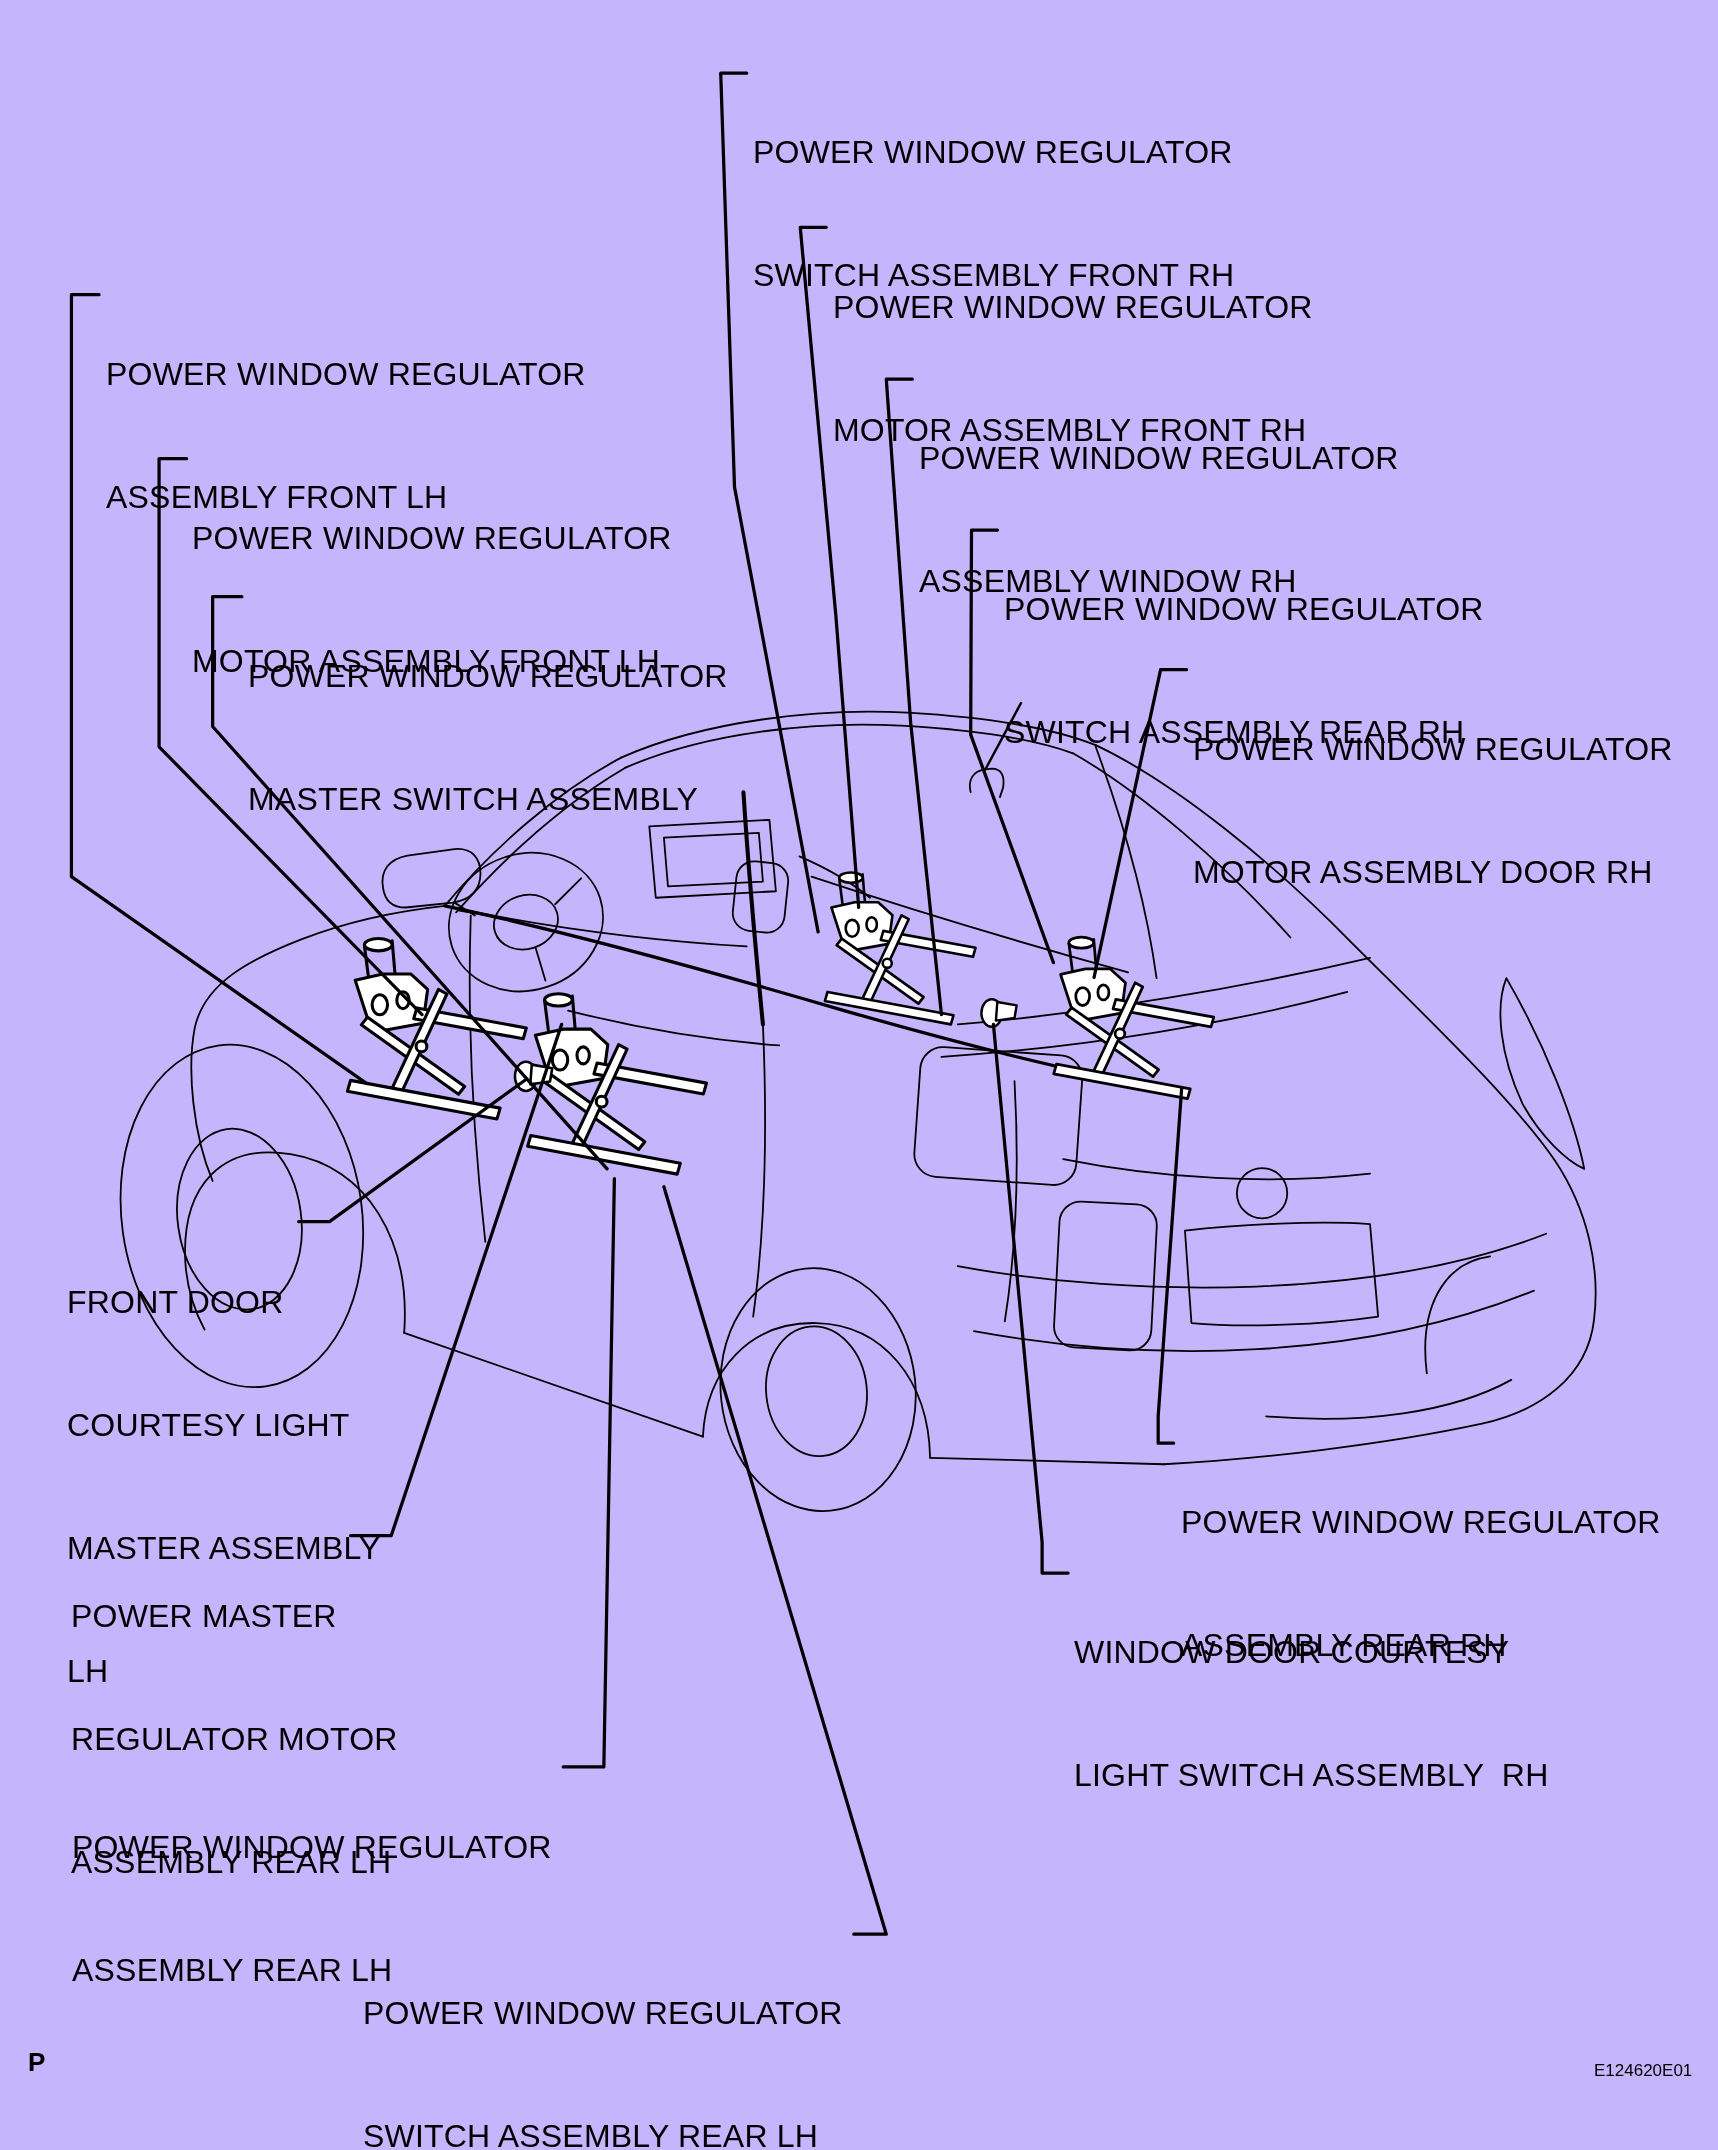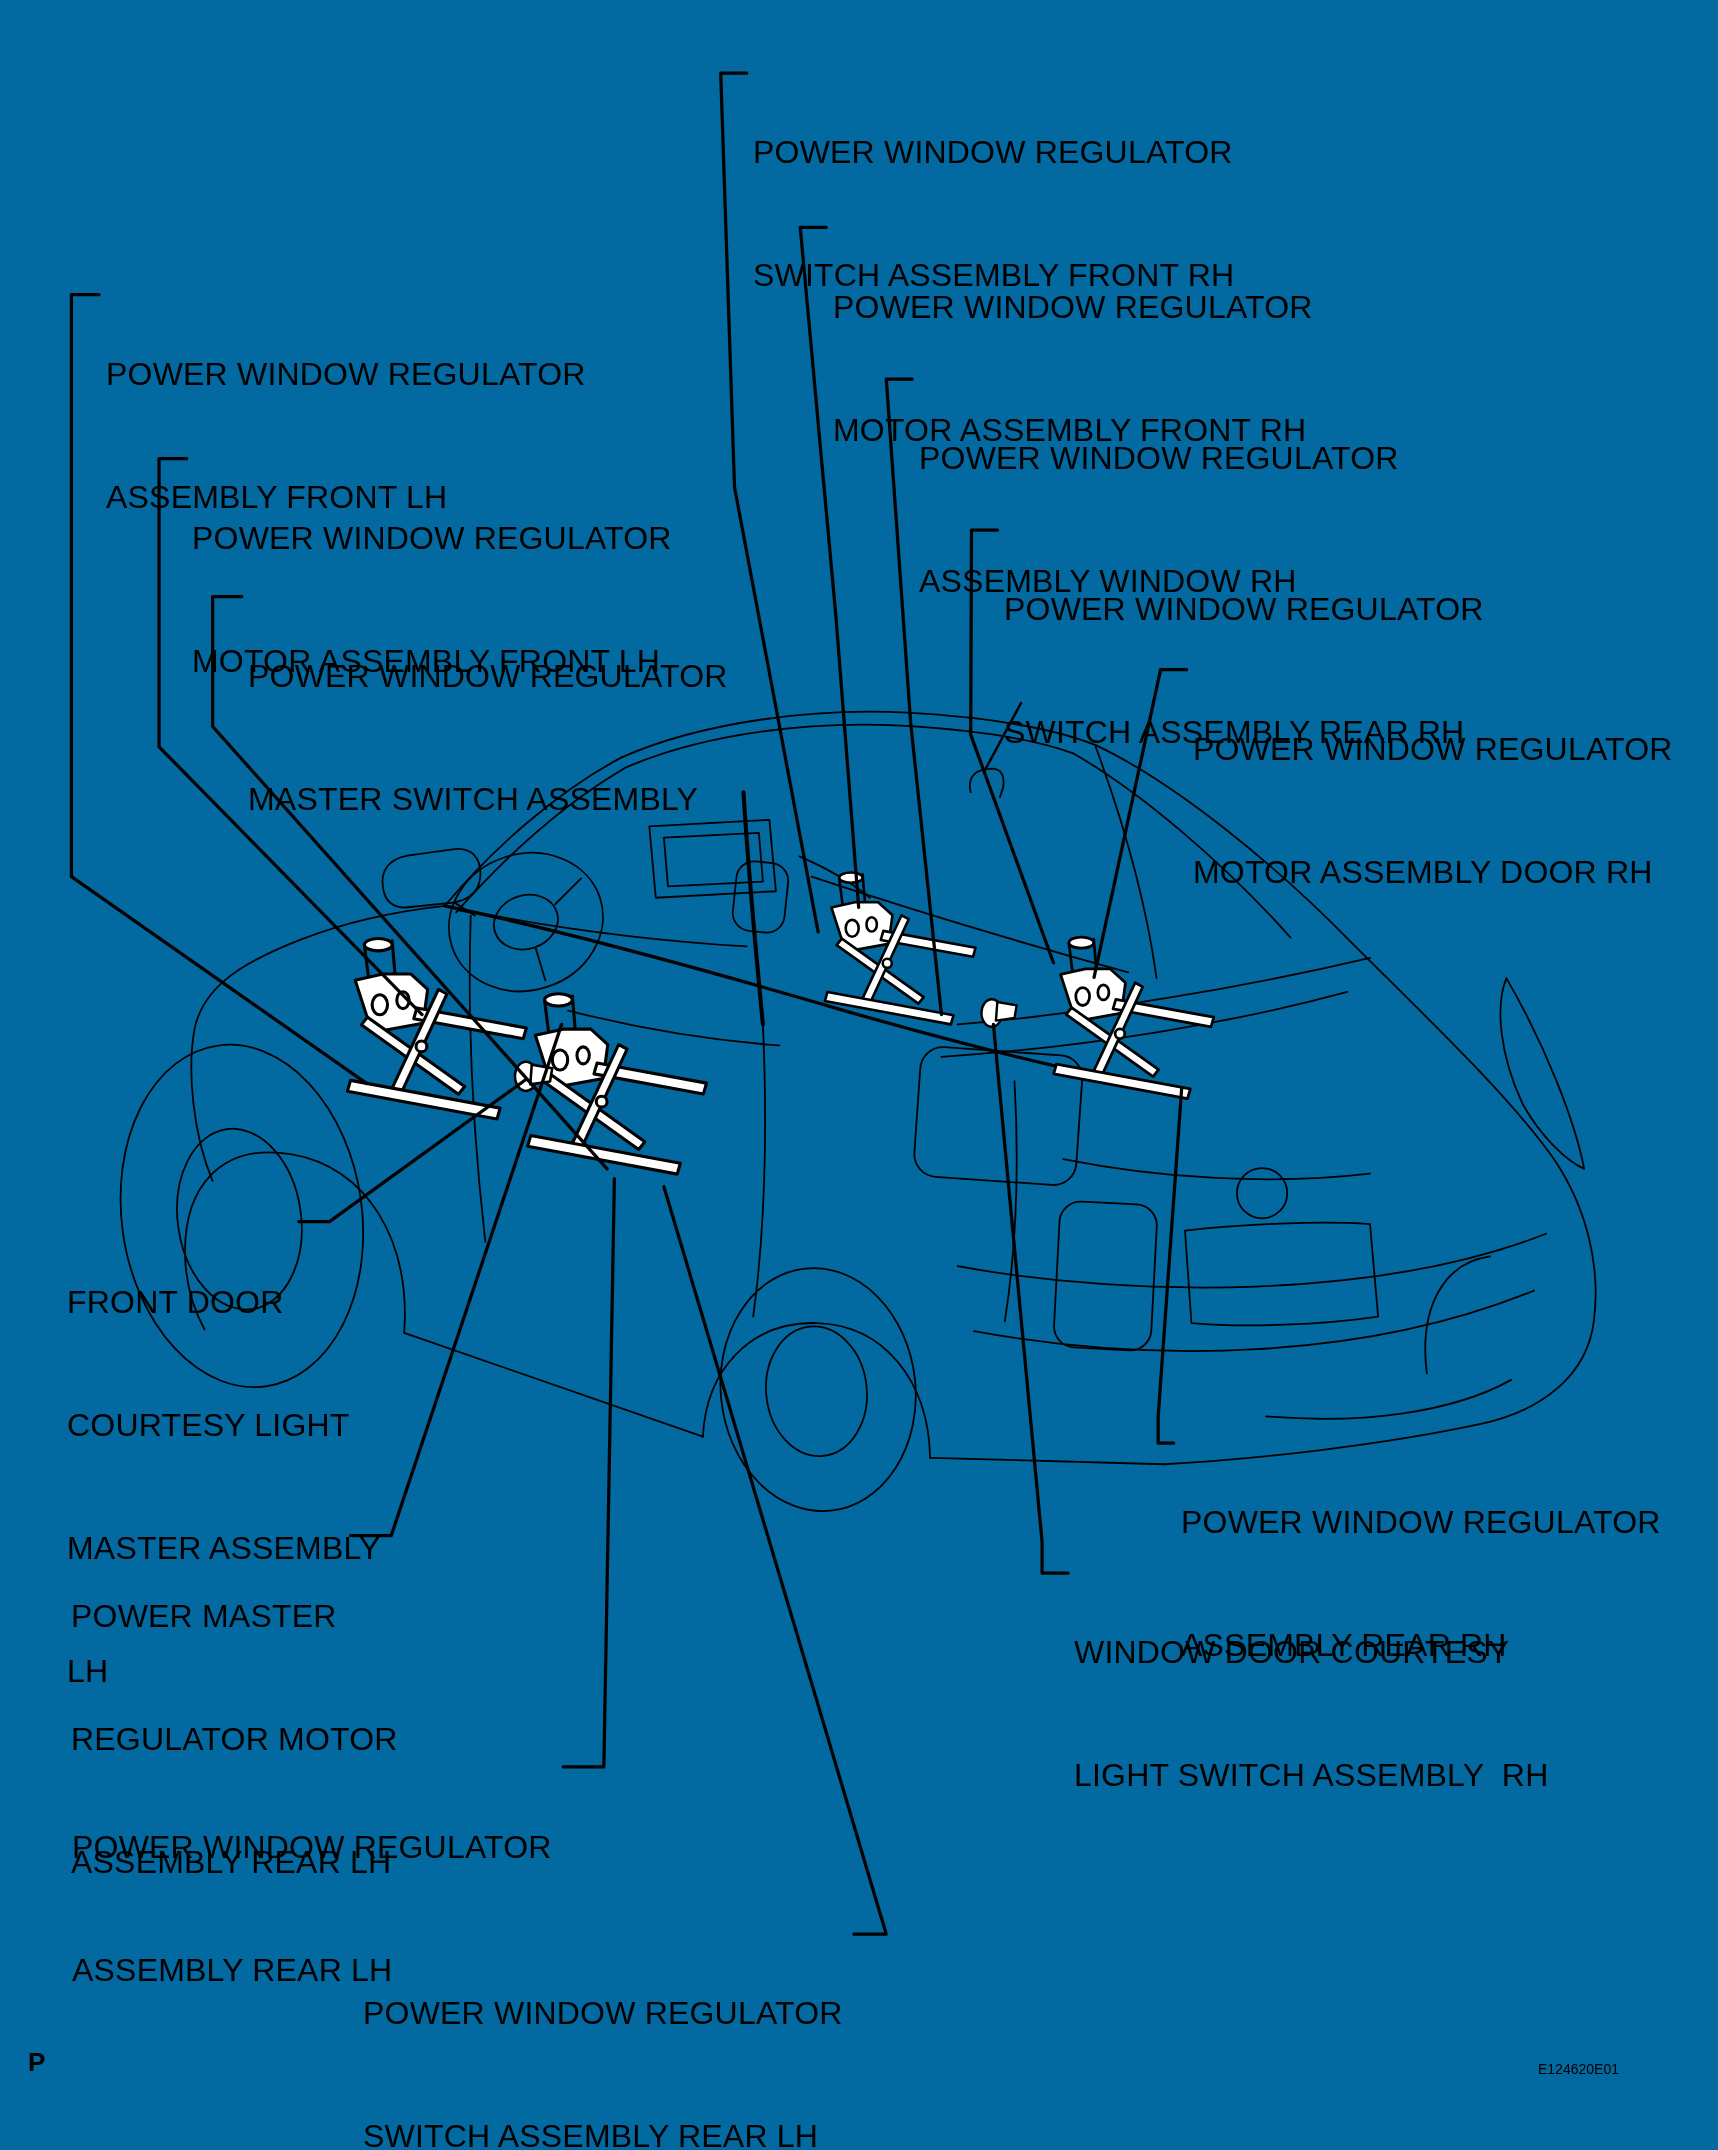--- a/index.html
+++ b/index.html
@@ -1,21 +1,21 @@
 <!DOCTYPE html>
 <html style="font-size:13px"><head>
 <meta charset="utf-8">
 <style>
   html,body{margin:0;padding:0;background:#fff;}
-  #page{position:relative;width:1719px;height:2151px;background:#0369a1;overflow:hidden;
+  #page{position:relative;width:1719px;height:2151px;background:#c4b5fd;overflow:hidden;
         font-family:"Liberation Sans",sans-serif;color:#000;}
   .lbl{position:absolute;font-size:32px;line-height:41px;letter-spacing:0.2px;
        white-space:pre;color:#000;}
   .footerP{position:absolute;left:28px;top:2047px;font-size:26px;font-weight:bold;}
-  .figcode{position:absolute;left:1538px;top:2061px;font-size:14px;text-align:center;}
+  .figcode{position:absolute;left:1594px;top:2061px;font-size:17px;text-align:center;}
   svg{position:absolute;left:0;top:0;}
 </style>
 </head>
 <body>
 
 <div id="page">
 
   <svg width="1719" height="2151" viewBox="0 0 2118 2650">
 
     <defs>

